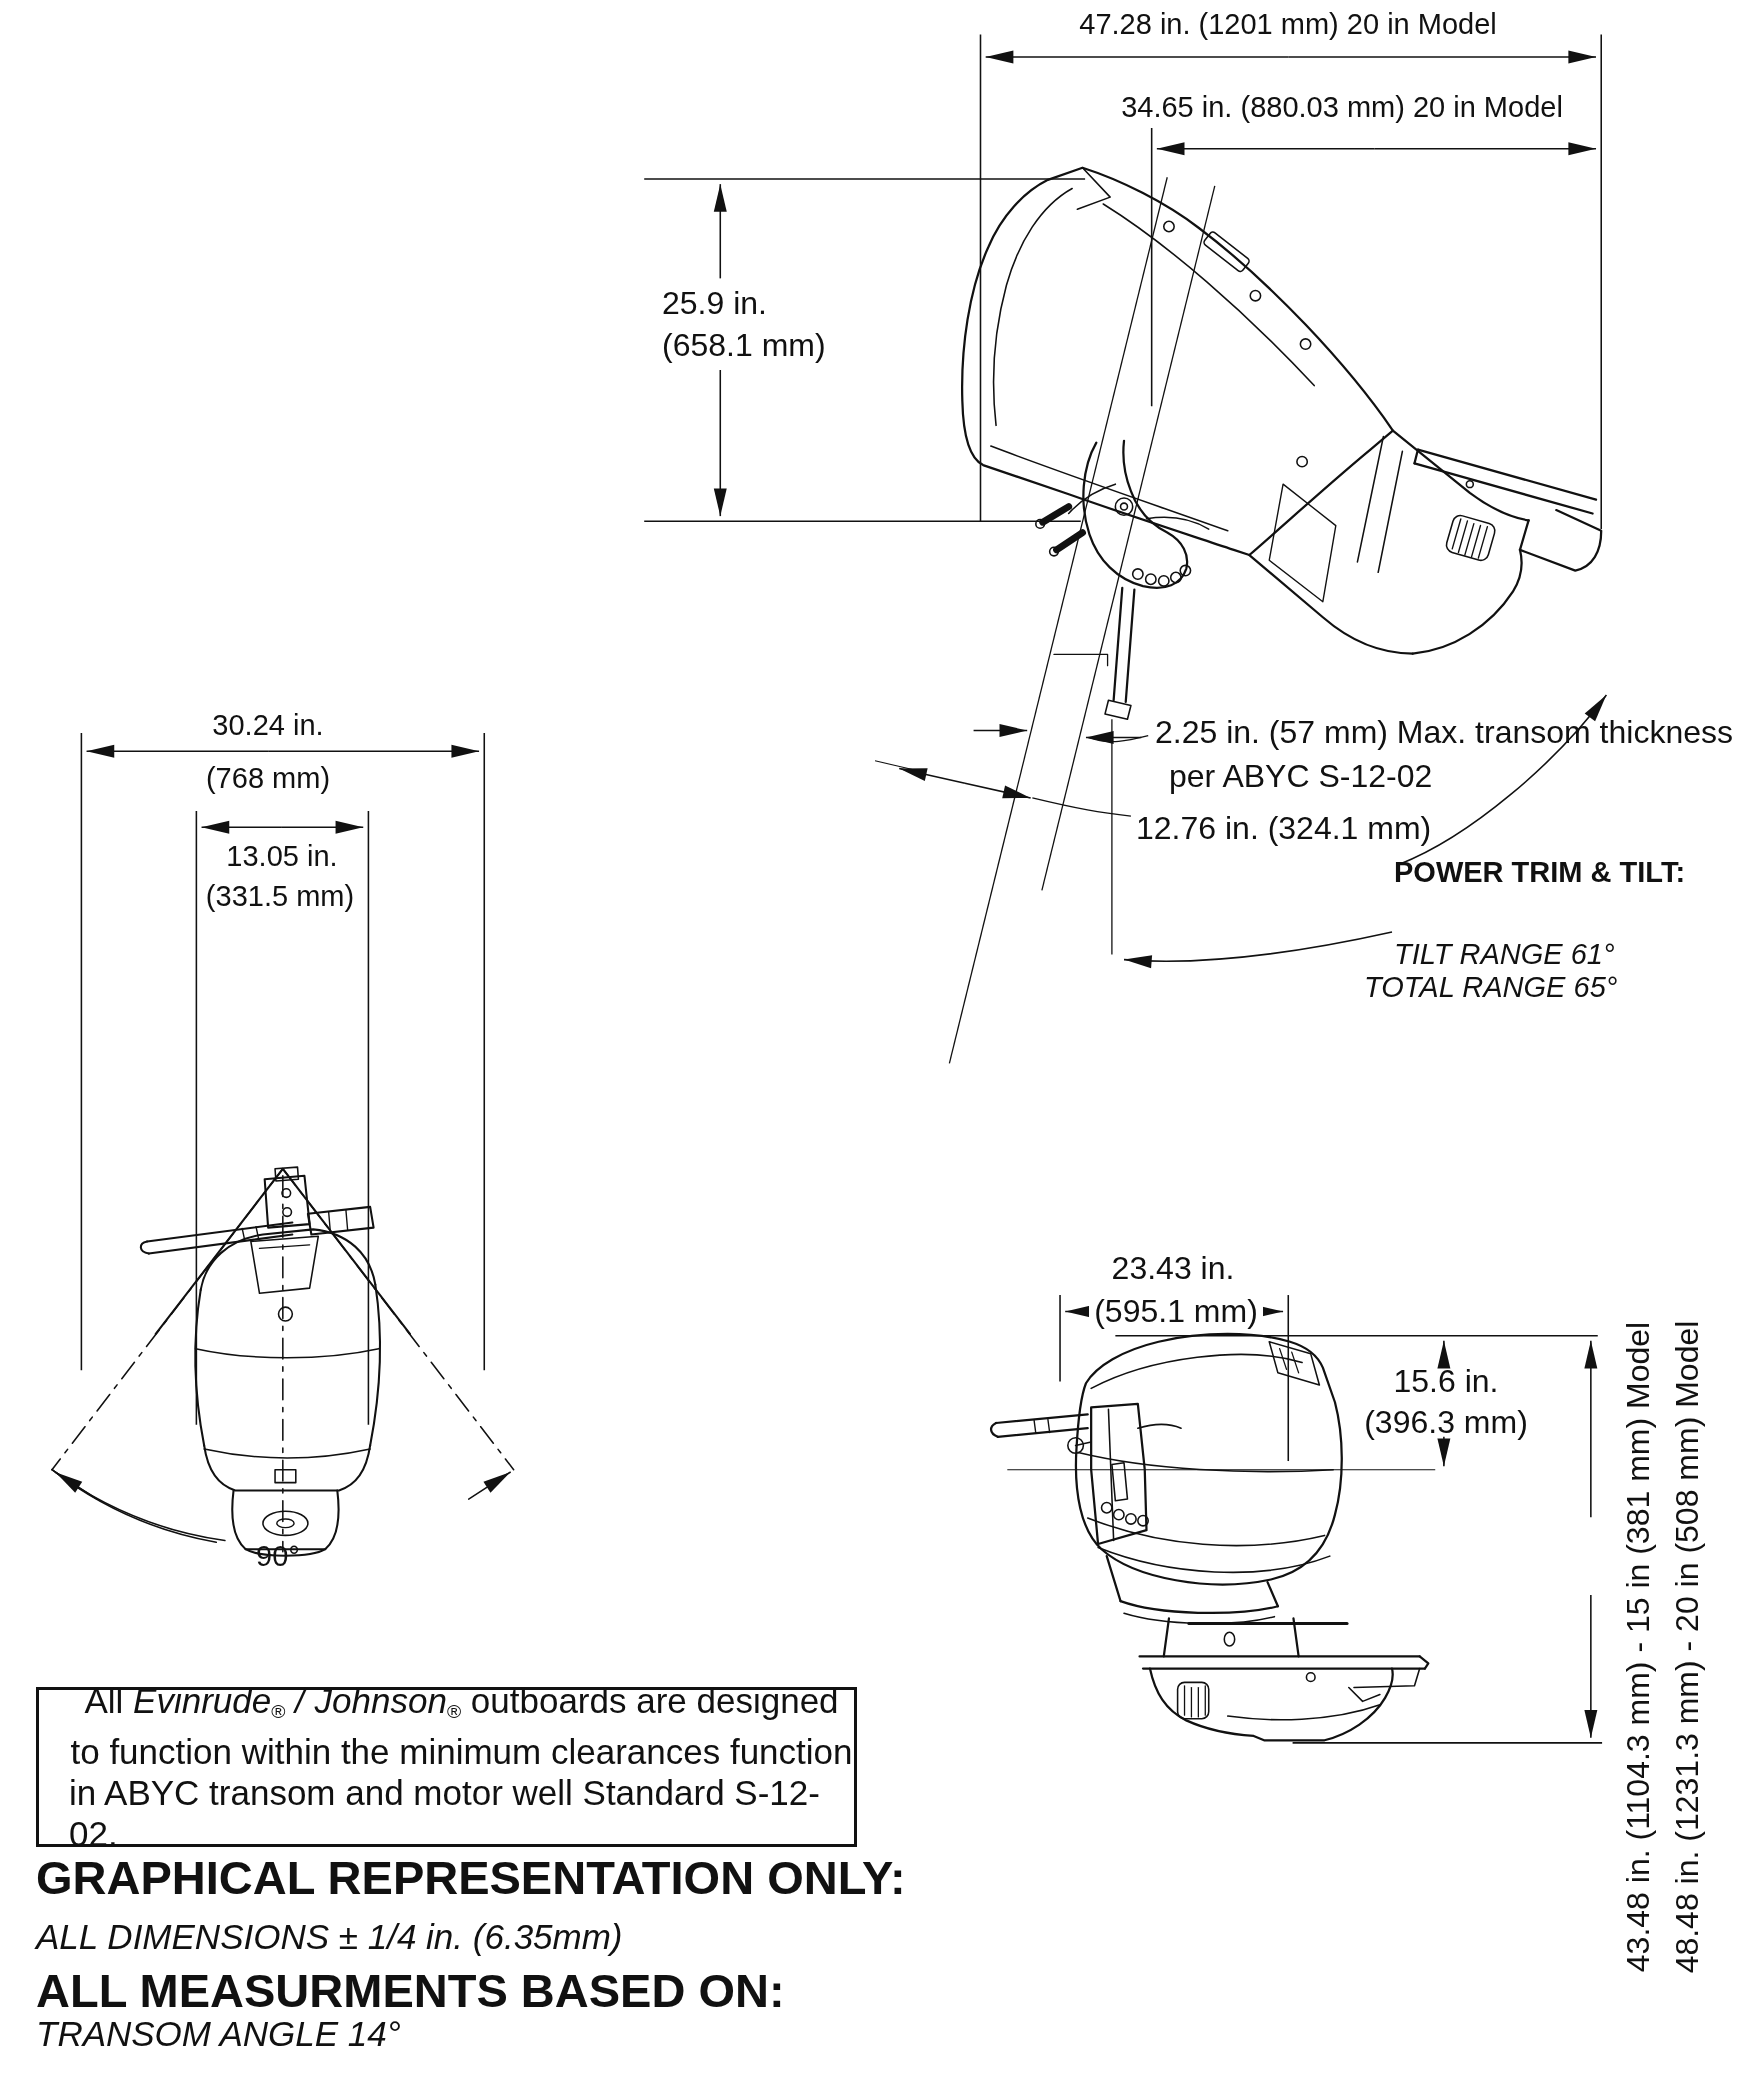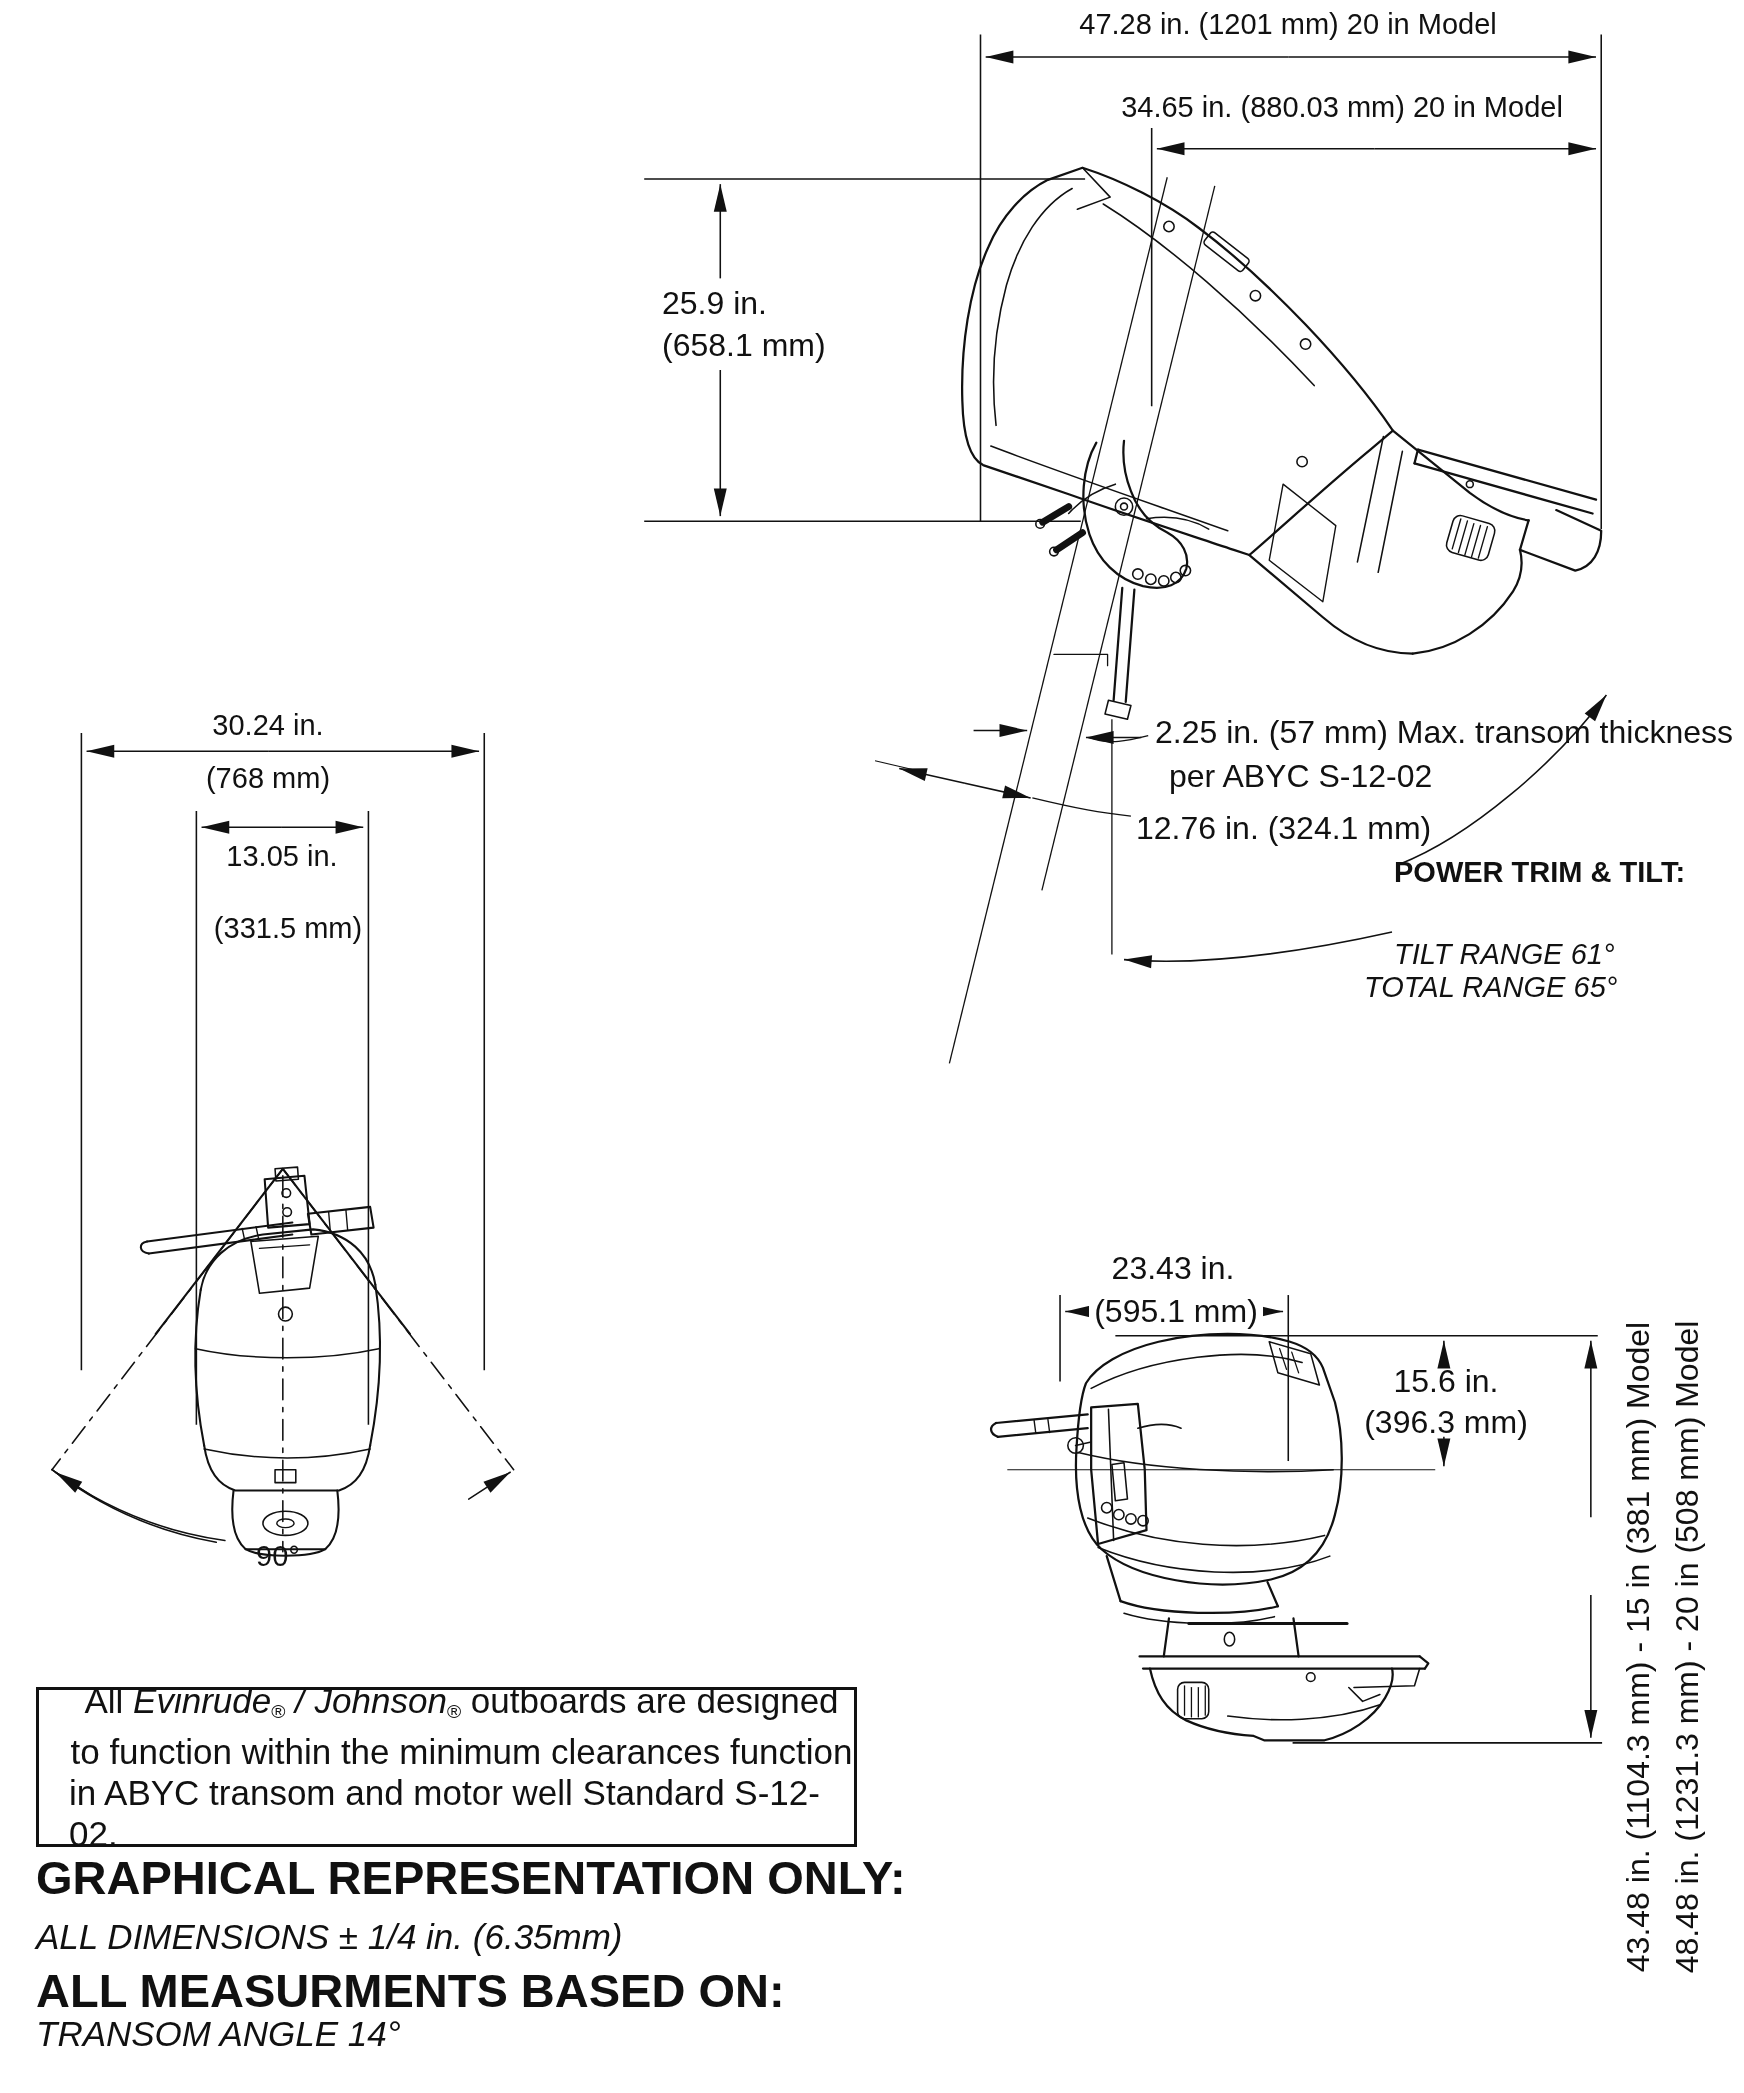--- a/index.html
+++ b/index.html
@@ -252,21 +252,21 @@
   <div class="txt dim lft" style="left:1155px;top:733px;">2.25 in. (57 mm) Max. transom thickness</div>
   <div class="txt dim lft" style="left:1169px;top:777px;">per ABYC S-12-02</div>
   <div class="txt dim lft" style="left:1136px;top:817px;margin-top:12px;">12.76 in. (324.1 mm)</div>
   <div class="txt dim2 b lft" style="left:1394px;top:872px;">POWER TRIM &amp; TILT:</div>
   <div class="txt dim2 i lft" style="left:1394px;top:930px;margin-top:24px;">TILT RANGE 61°</div>
   <div class="txt dim2 i lft" style="left:1364px;top:987px;">TOTAL RANGE 65°</div>
 
   <div class="txt dim2 ctr" style="left:268px;top:725px;">30.24 in.</div>
   <div class="txt dim2 ctr" style="left:268px;top:778px;">(768 mm)</div>
   <div class="txt dim2 ctr" style="left:282px;top:856px;">13.05 in.</div>
-  <div class="txt dim2 ctr" style="left:288px;top:896px;margin-top:32px;">(331.5 mm)</div>
+  <div class="txt dim2 ctr" style="left:280px;top:896px;">(331.5 mm)</div>
   <div class="txt ctr" style="left:278px;top:1556px;font-size:29px;">90°</div>
 
   <div class="txt dim ctr" style="left:1173px;top:1269px;">23.43 in.</div>
   <div class="txt dim ctr" style="left:1176px;top:1312px;background:#fff;padding:0 5.2px;">(595.1 mm)</div>
   <div class="txt dim ctr" style="left:1446px;top:1382px;">15.6 in.</div>
   <div class="txt dim ctr" style="left:1446px;top:1423px;">(396.3 mm)</div>
   <div class="txt rot" style="left:1639px;top:1647px;">43.48 in. (1104.3 mm) - 15 in (381 mm) Model</div>
   <div class="txt rot" style="left:1688px;top:1647px;">48.48 in. (1231.3 mm) - 20 in (508 mm) Model</div>
 
   <div id="notice-box">

